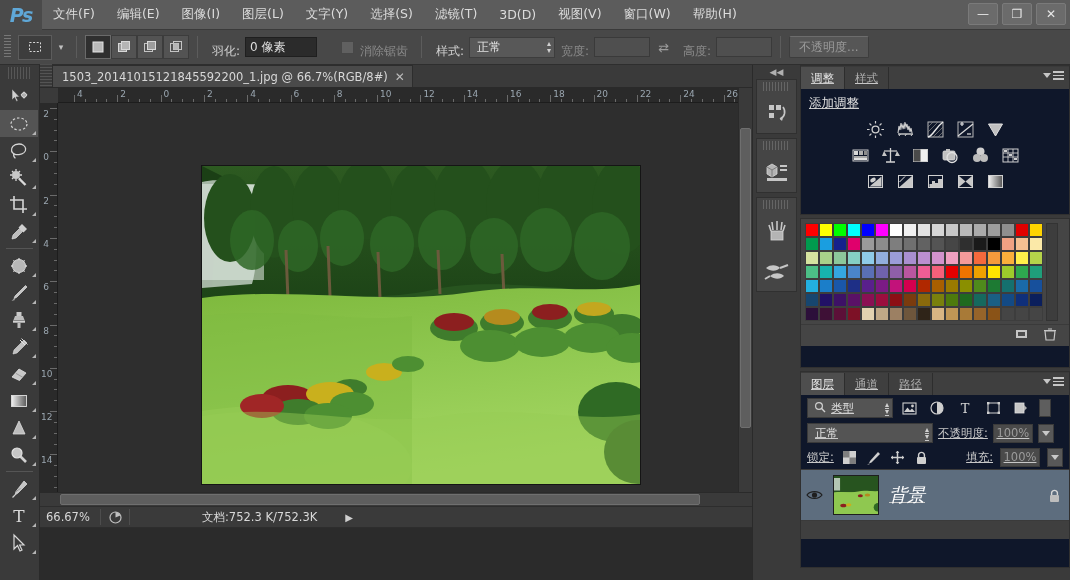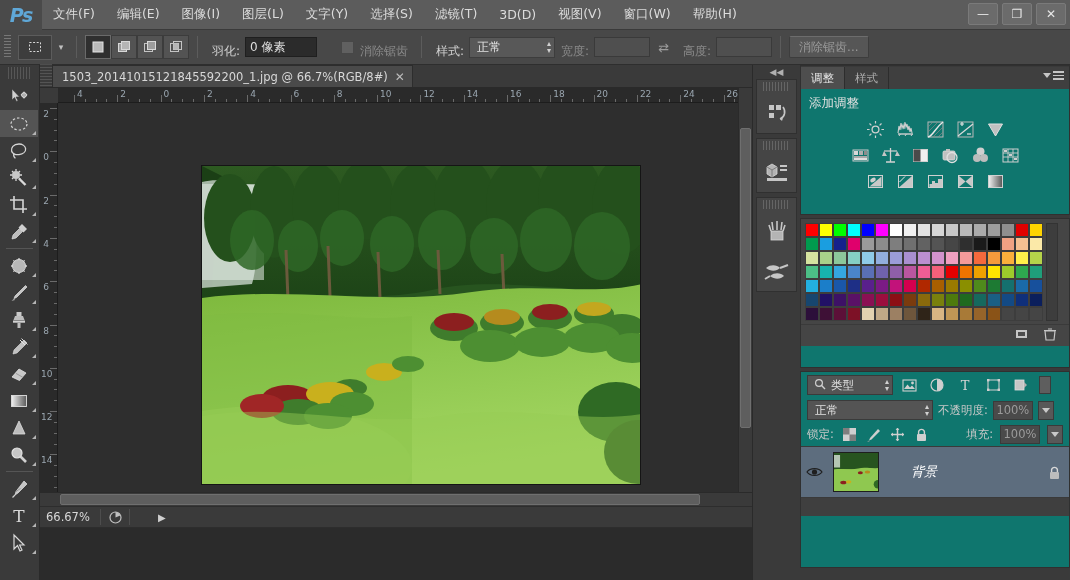--- a/index.html
+++ b/index.html
@@ -195,21 +195,21 @@
   }
   .id-collapse { height: 14px; display: flex; align-items: center; justify-content: center; color: #b0b0b0; font-size: 9px; }
   .id-group { margin: 0 3px 4px 3px; background: #454545; border: 1px solid #303030; }
   .id-grip { height: 9px; background:
     repeating-linear-gradient(to right, #7a7a7a 0 1px, #454545 1px 3px);
     margin: 2px 6px; opacity: .6; }
   .id-btn { height: 40px; display: flex; align-items: center; justify-content: center; }
 
   
   .rpanels { position: absolute; left: 800px; top: 65px; width: 270px; height: 515px; background: #3a3a3a; }
-  .panel { background: #0f766e; border: 1px solid #303030; margin-bottom: 3px; }
+  .panel { background: #0f172a; border: 1px solid #303030; margin-bottom: 3px; text-decoration: underline; }
   .ptabs {
     height: 23px; background: #3a3a3a; display: flex; align-items: flex-end; position: relative;
   }
   .ptab {
     height: 22px; padding: 0 10px; display: flex; align-items: center;
     font-size: 11.5px; color: #aeaeae; background: #3f3f3f; border-right: 1px solid #2d2d2d;
   }
   .ptab.active { background: #4e4e4e; color: #e8e8e8; }
   .ptab-fill { flex: 1; background: #3f3f3f; height: 22px; }
   .pmenu { position: absolute; right: 5px; top: 5px; display: flex; align-items: center; gap: 2px; }
@@ -258,21 +258,21 @@
 
   .layer-row {
     height: 52px; display: flex; align-items: center; background: #5d6d7e;
     border-top: 1px solid #3a3a3a; border-bottom: 1px solid #3a3a3a; gap: 0;
   }
   .eye-cell { width: 26px; display: flex; align-items: center; justify-content: center; }
   .layer-thumb {
     width: 46px; height: 40px; border: 1px solid #1e1e1e; background: #8ec24a;
     margin-left: 6px; overflow: hidden; position: relative;
   }
-  .layer-name { flex: 1; font-style: italic; font-size: 13px; color: #ffffff; padding-left: 32px; }
+  .layer-name { flex: 1; font-style: italic; font-size: 18px; color: #ffffff; padding-left: 10px; }
   .layer-lock { width: 30px; display: flex; align-items: center; justify-content: center; }
   .layer-rest { background: #3f3f3f; }
 </style>
 </head>
 <body>
 
 <div id="app">
 
   <div class="menubar">
     <div class="ps-logo">Ps</div>
@@ -340,21 +340,21 @@
     <div class="select-box" style="width:86px">
       <span>正常</span>
       <span class="spin">▴<br>▾</span>
     </div>
     <span class="opt-label dim">宽度:</span>
     <div class="txt-input empty" style="width:56px"></div>
     <span class="swap-icon">⇄</span>
     <span class="opt-label dim">高度:</span>
     <div class="txt-input empty" style="width:56px"></div>
     <div class="vsep"></div>
-    <div class="btn-3d">消除锯齿...</div>
+    <div class="btn-3d">不透明度...</div>
   </div>
 
   <div class="toolbar">
     <div class="tb-grip"></div>
 
     <div class="tool">
       <svg width="20" height="18" viewBox="0 0 20 18">
           <path d="M3 1 L3 12 L5.5 9.5 L7.5 13.5 L9 12.7 L7 9 L10.5 9 Z" fill="#d0d0d0" stroke="#3a3a3a" stroke-width=".6"></path>
           <path d="M15 4 v6 M12 7 h6 M15 4 l-1.6 1.6 M15 4 l1.6 1.6 M15 10 l-1.6-1.6 M15 10 l1.6-1.6 M12 7 l1.6-1.6 M12 7 l1.6 1.6 M18 7 l-1.6-1.6 M18 7 l-1.6 1.6" stroke="#d0d0d0" stroke-width="1.1" fill="none"></path>
         </svg>
@@ -742,20 +742,21 @@
   <div class="statusbar">
     <div class="zoom-field">66.67%</div>
     <div class="sb-sep"></div>
     <div style="width:28px;display:flex;align-items:center;justify-content:center">
       <svg width="13" height="13" viewBox="0 0 13 13">
           <circle cx="6.5" cy="6.5" r="5.5" fill="none" stroke="#c0c0c0" stroke-width="1.2"></circle>
           <path d="M6.5 6.5 L6.5 1 A5.5 5.5 0 0 1 11.3 4.6 Z" fill="#c0c0c0"></path>
         </svg>
     </div>
     <div class="sb-sep"></div>
+    <div class="doc-info">文档:752.3 K/752.3K</div>
     <div class="sb-arrow">▶</div>
   </div>
 
 
   <div class="icondock">
     <div class="id-collapse">◀◀</div>
 
     <div class="id-group">
       <div class="id-grip"></div>
       <div class="id-btn">
@@ -1081,20 +1082,34 @@
         <span>
           <svg width="14" height="15" viewBox="0 0 14 15">
               <path d="M2 4 H12 L11 13 H3 Z" fill="none" stroke="#c6c6c6" stroke-width="1.2"></path>
               <path d="M1 3.5 H13 M5 2 H9" stroke="#c6c6c6" stroke-width="1.2"></path>
             </svg>
         </span>
       </div>
     </div>
 
     <div class="panel" style="height:197px">
+      <div class="ptabs">
+        <div class="ptab active">图层</div>
+        <div class="ptab">通道</div>
+        <div class="ptab">路径</div>
+        <div class="ptab-fill"></div>
+        <div class="pmenu">
+          <span class="tri"></span>
+          <span class="lines">
+              <i></i>
+              <i></i>
+              <i></i>
+            </span>
+        </div>
+      </div>
 
       <div class="filterbar">
         <div class="kind-select">
           <span>
             <svg width="12" height="12" viewBox="0 0 12 12">
                 <circle cx="5" cy="5" r="3.4" fill="none" stroke="#d0d0d0" stroke-width="1.2"></circle>
                 <path d="M7.6 7.6 L11 11" stroke="#d0d0d0" stroke-width="1.4"></path>
               </svg>
           </span>
           <span style="flex:1">类型</span>

